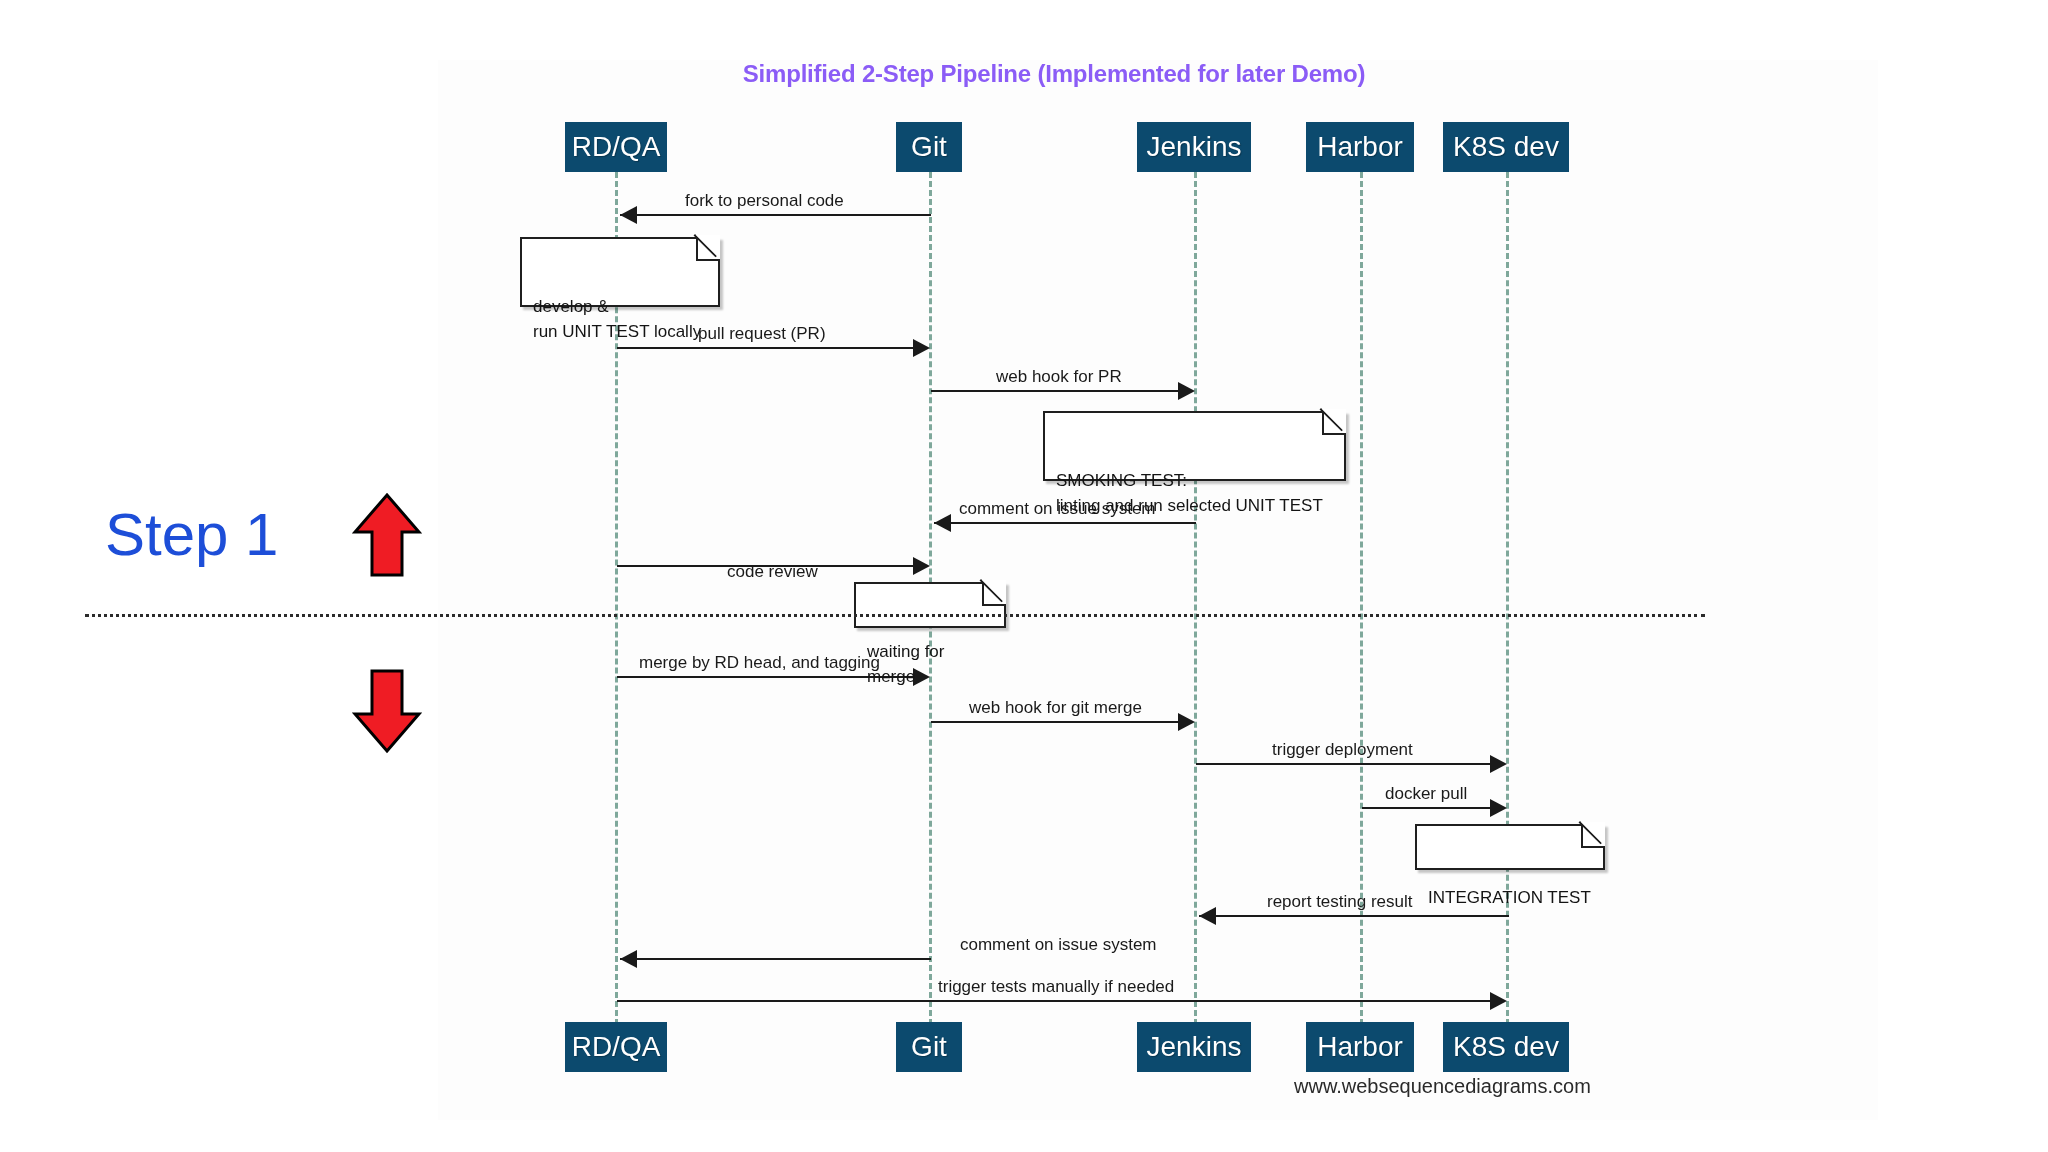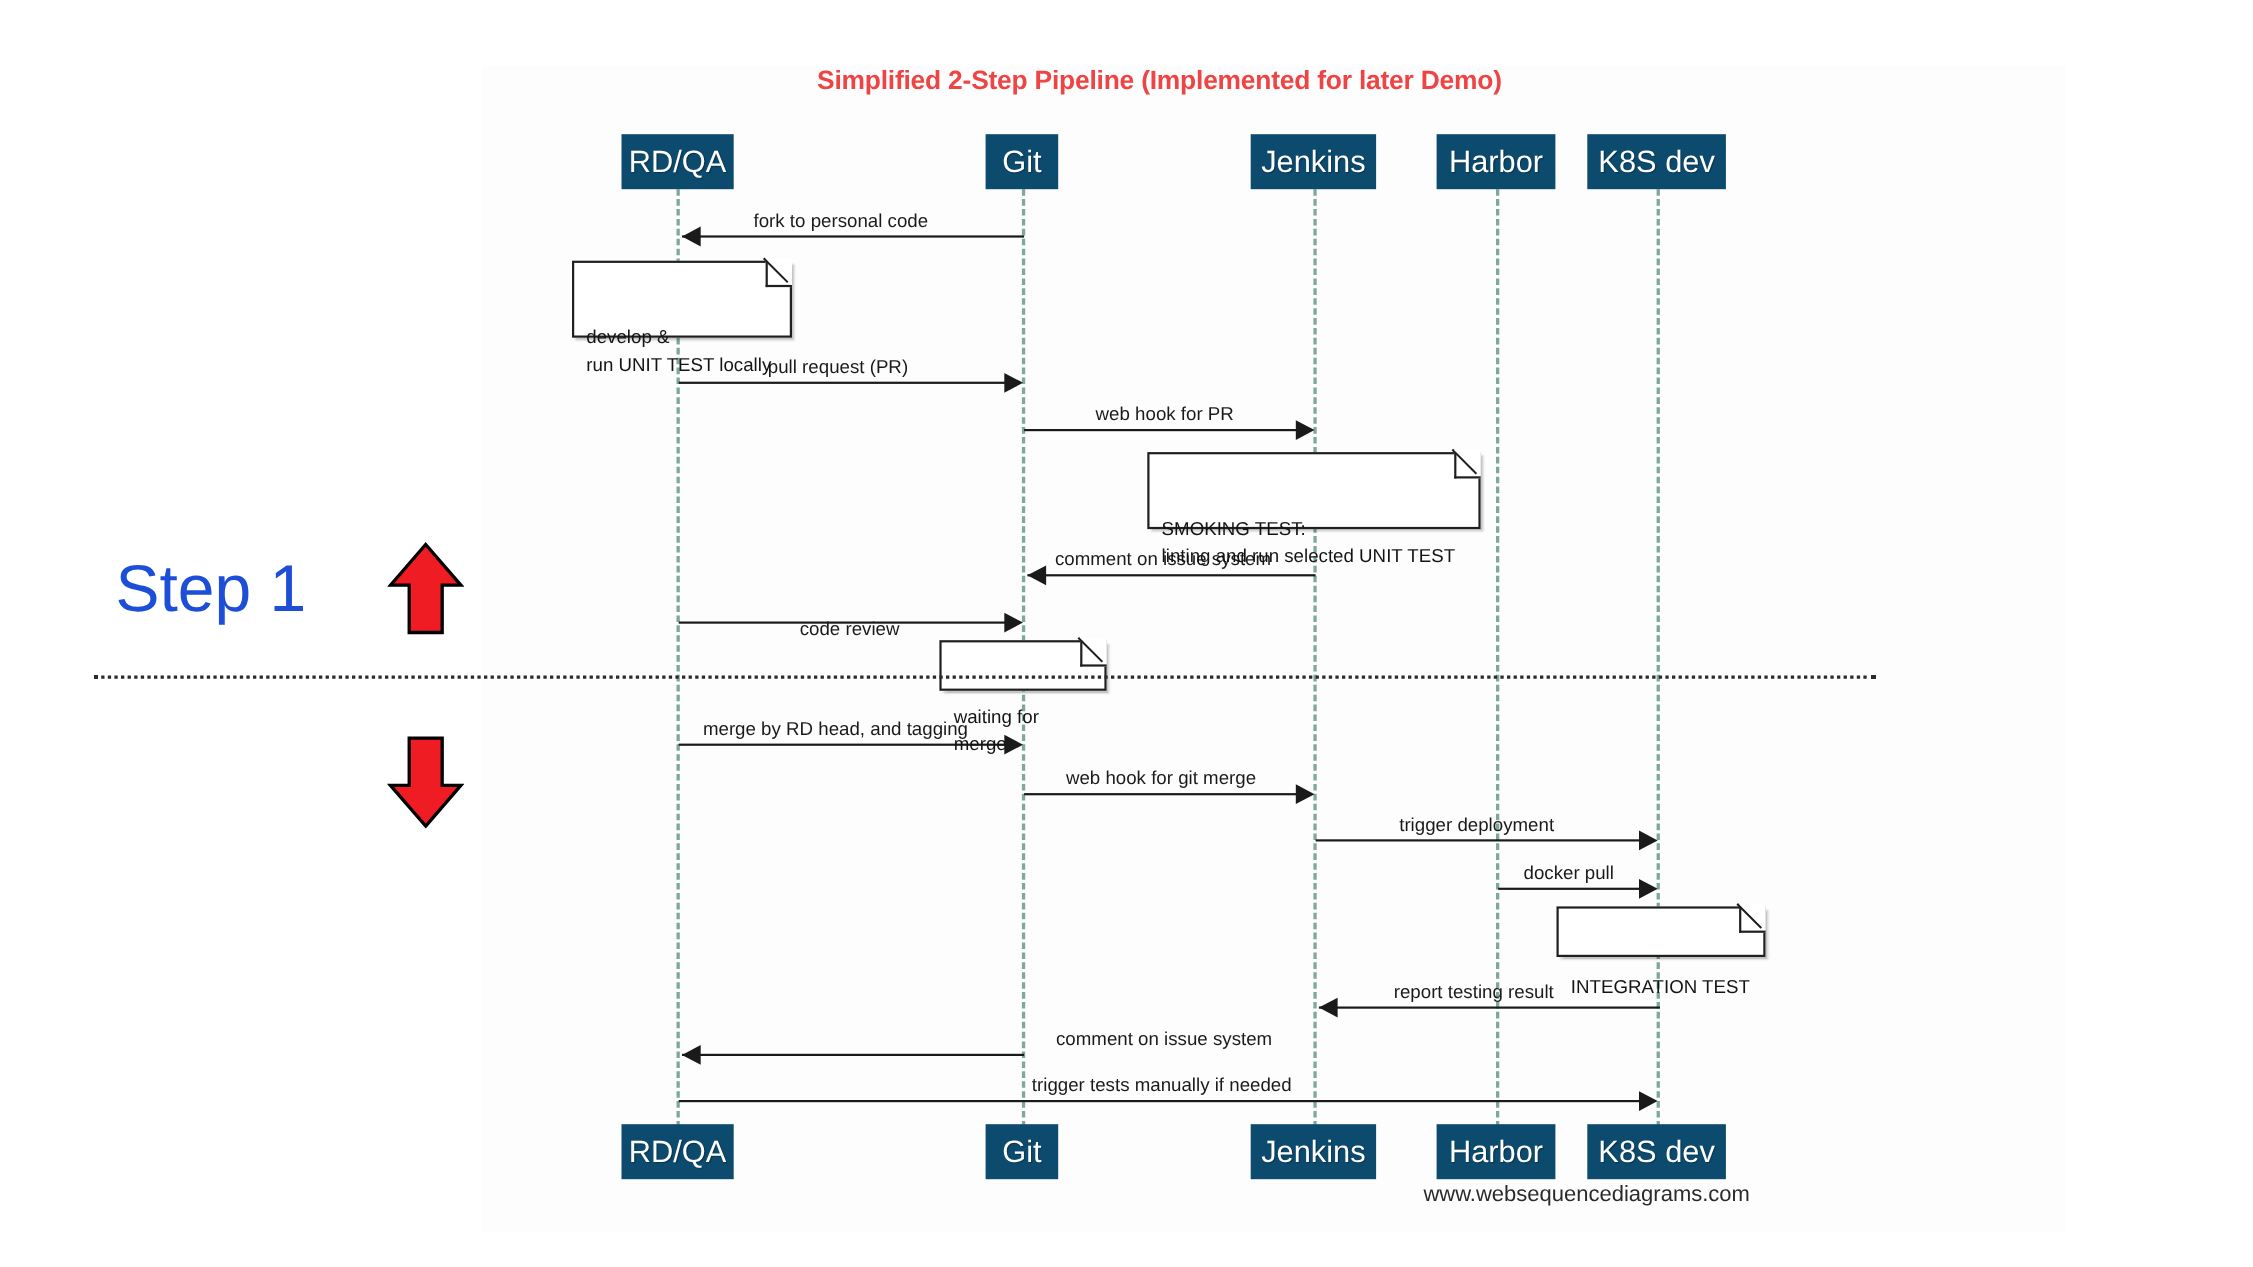--- a/index.html
+++ b/index.html
@@ -38,21 +38,21 @@
 
   
   #diagram-title {
     position: absolute;
     left: 0;
     top: 60px;
     width: 2048px;
     text-align: center;
     font-size: 24px;
     font-weight: bold;
-    color: #ef4444;
+    color: #8b5cf6;
     letter-spacing: -0.2px;
   }
 
   
   .actor-box {
     position: absolute;
     background: #0c4a6e;
     color: #ffffff;
     font-size: 28px;
     line-height: 1;

